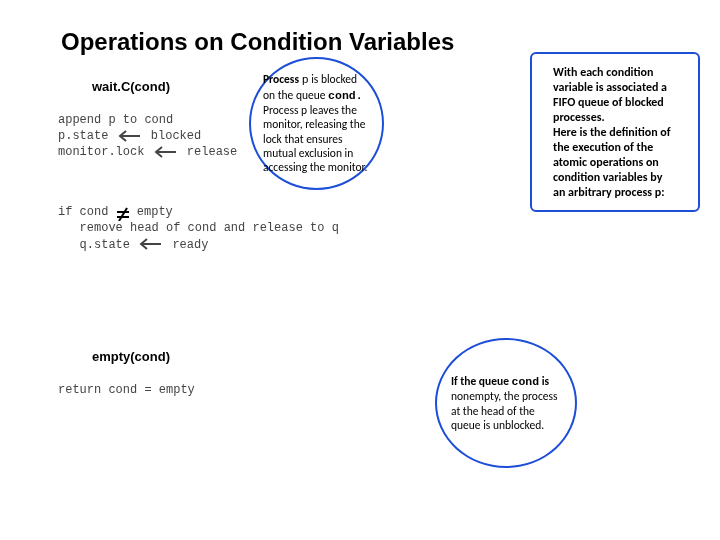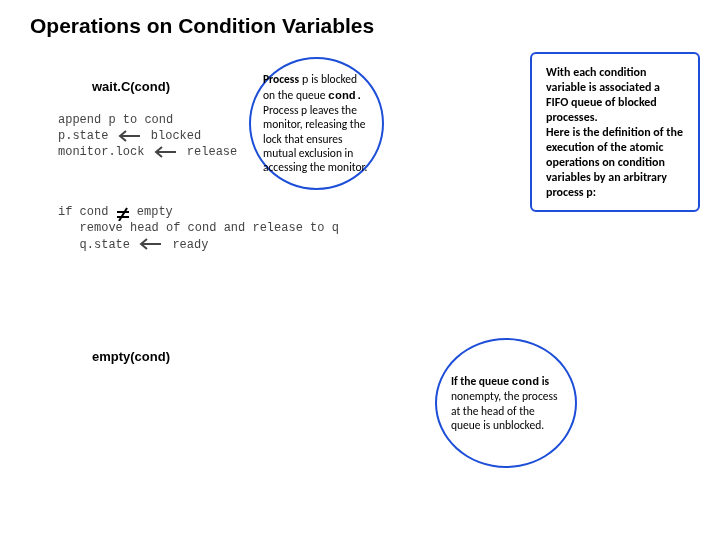--- a/index.html
+++ b/index.html
@@ -6,24 +6,25 @@
     body {
       width: 720px;
       height: 540px;
       background: #fff;
       font-family: Arial, sans-serif;
       position: relative;
       overflow: hidden;
       color: #000;
     }
     .title {
-      font-size: 21px;
+      font-size: 24px;
       font-weight: bold;
-      padding: 14px 0 0 30px;
+      padding: 28px 0 0 30px;
       letter-spacing: 0px;
+      margin-left: 31px;
     }
     .codeblock {
       position: absolute;
       left: 58px;
       font-family: "Courier New", monospace;
       font-size: 12px;
       line-height: 1.35;
       white-space: pre;
       color: #444;
     }
@@ -75,21 +76,21 @@
       padding: 10px 12px;
       display: flex;
       align-items: center;
     }
     #callout-2 {
       top: 52px;
       left: 530px;
       width: 170px;
       height: 160px;
       border-radius: 6px;
-      padding: 10px 14px;
+      padding: 10px 21px;
       font-weight: bold;
       display: flex;
       align-items: center;
     }
     #callout-3 {
       top: 338px;
       left: 435px;
       width: 142px;
       height: 130px;
       border-radius: 50%/50%;
@@ -126,20 +127,21 @@
       </svg></span><span> empty</span>
 <span>   remove head of cond and release to q</span>
 <span>   q.state </span><span class="arrow-left"><svg width="28" height="12">
         <line x1="4" y1="6" x2="24" y2="6" stroke="#444" stroke-width="2"></line>
         <polyline points="10,1 4,6 10,11" fill="none" stroke="#444" stroke-width="2"></polyline>
       </svg></span><span> ready</span>
 </div>
 
 <div id="empty-block" class="codeblock">
 <span class="op-header">empty(cond)</span>
+<span>return cond = empty</span>
 </div>
 
 <div id="callout-1" class="bubble">
   <div class="callout-inner">
     <b>Process </b><span style="font-family:'Courier New',monospace">p</span><span> is blocked on the queue </span><b style="font-family:'Courier New',monospace">cond.</b><span> Process p leaves the monitor, releasing the lock that ensures mutual exclusion in accessing the monitor.</span>
   </div>
 </div>
 
 <div id="callout-2" class="bubble">
   <div class="callout-inner" style="white-space:pre-line;">With each condition variable is associated a FIFO queue of blocked processes.

